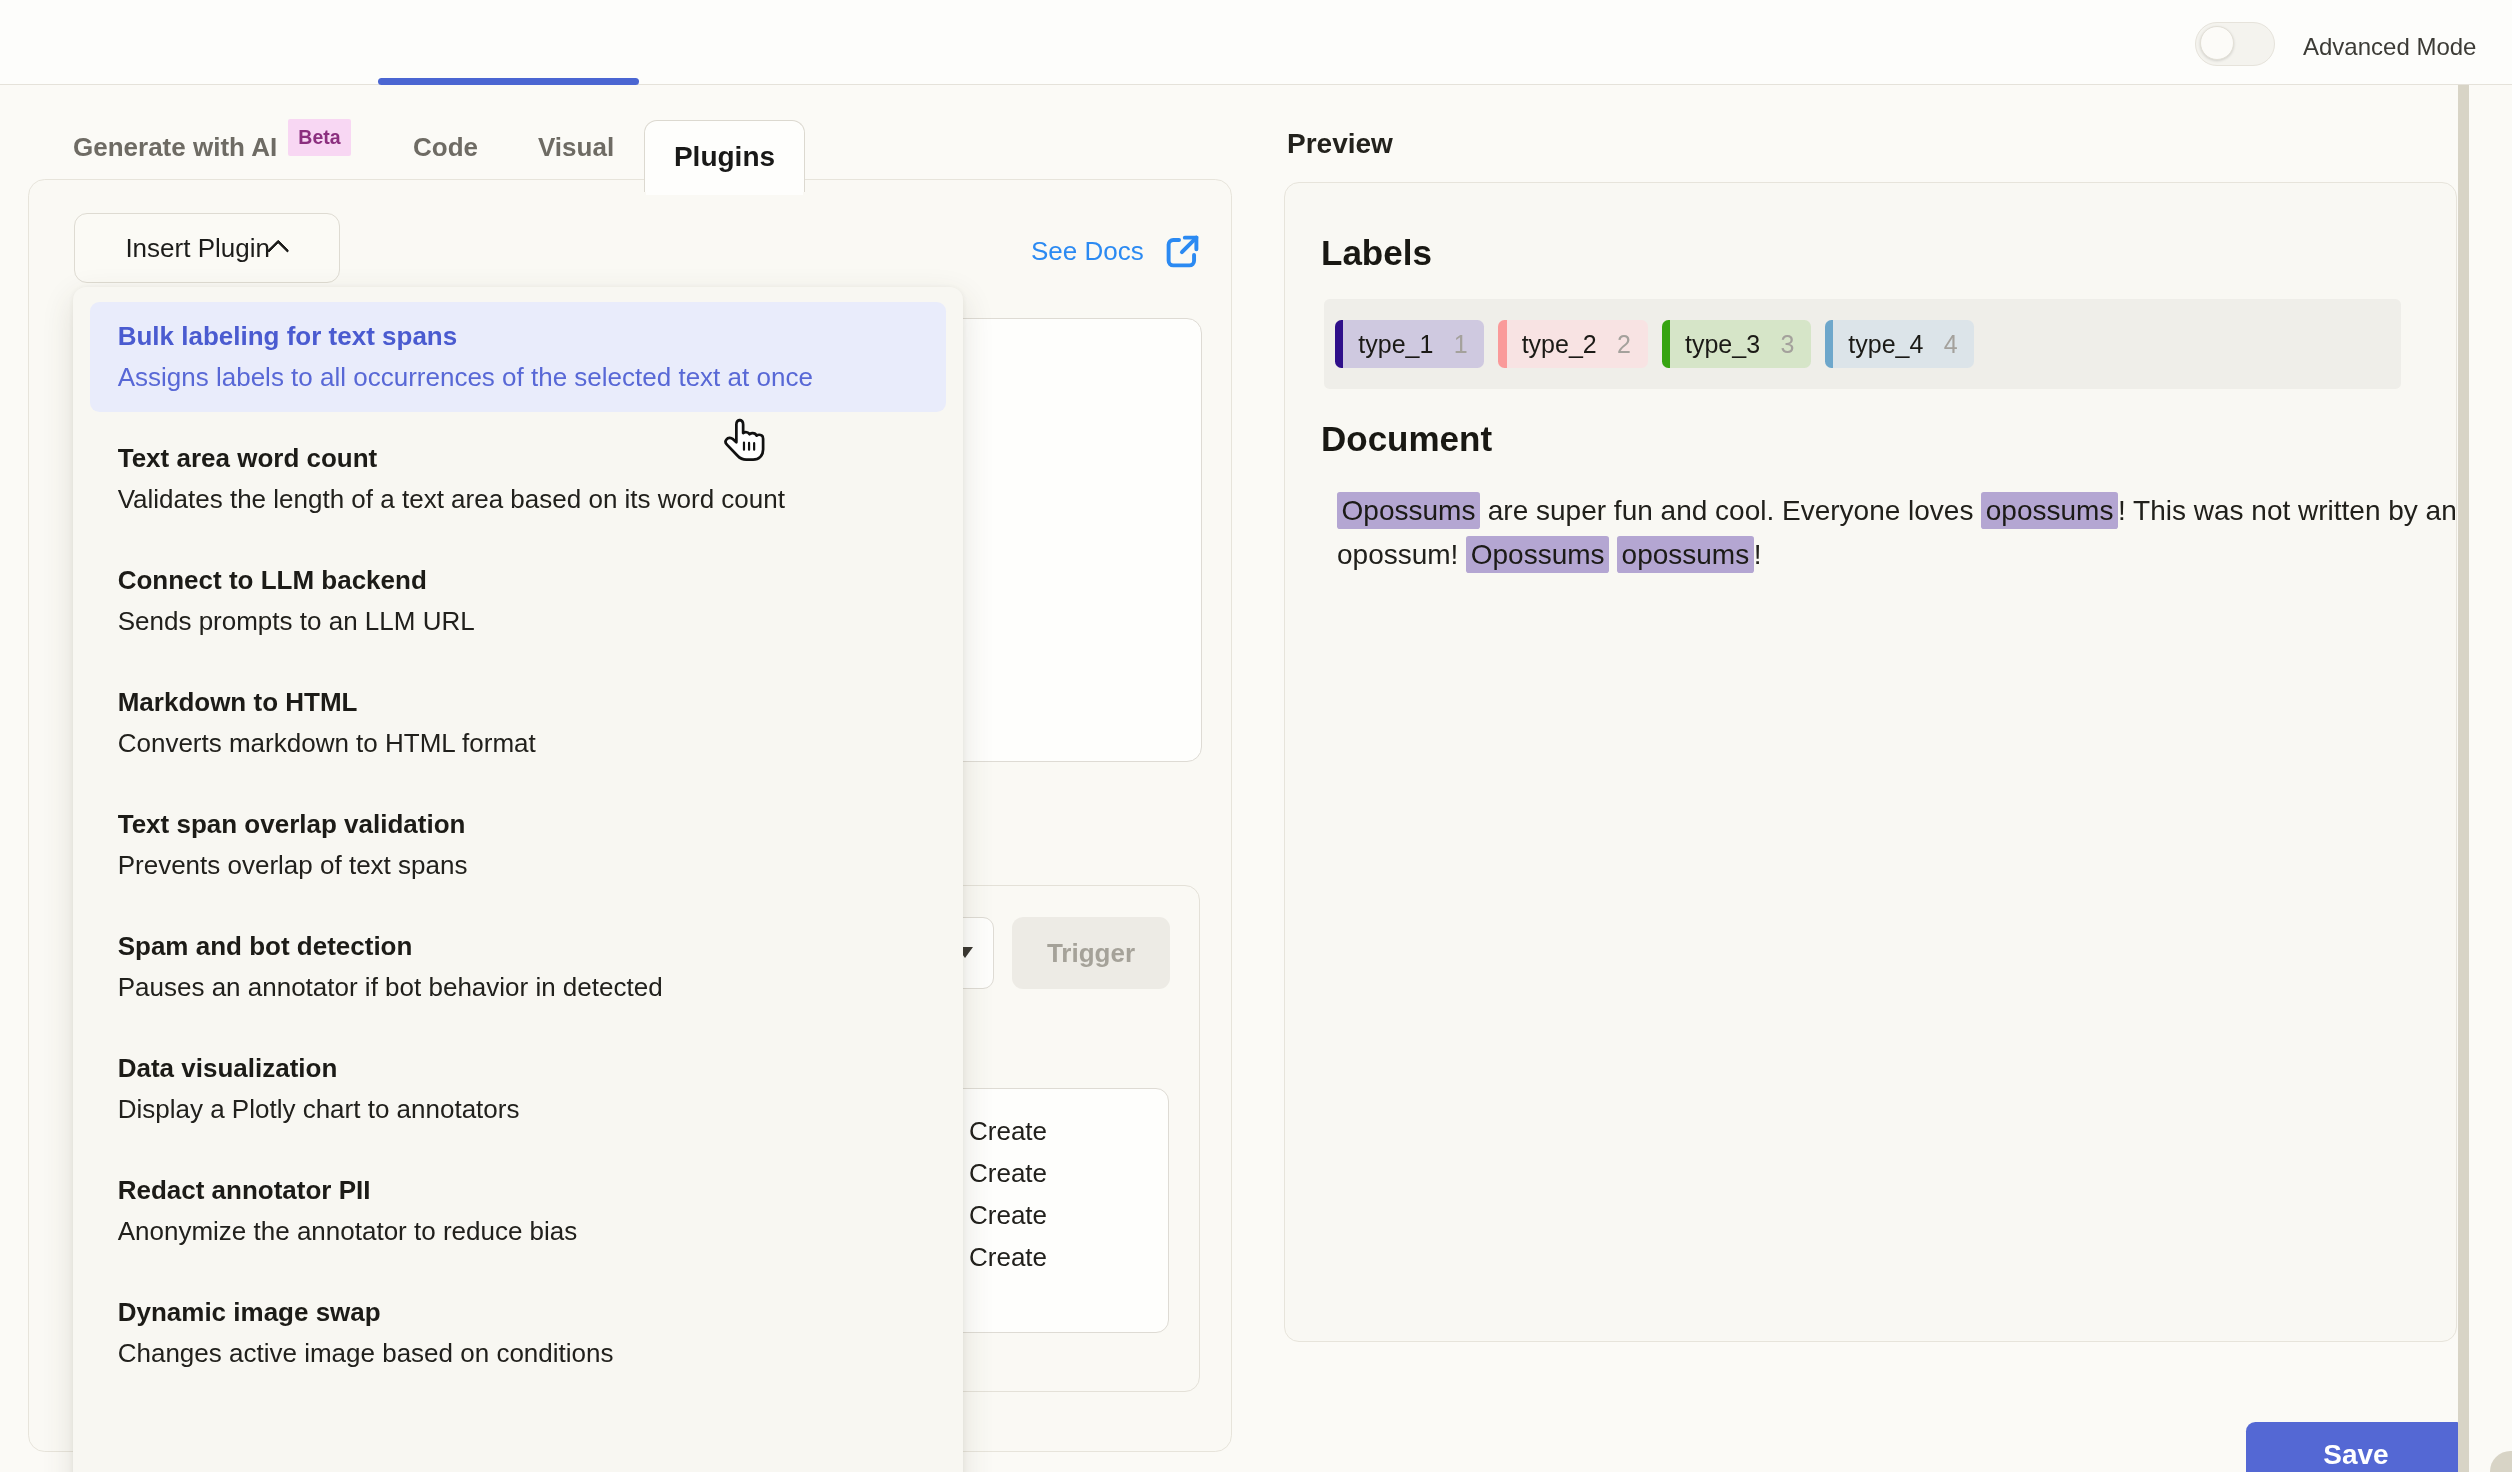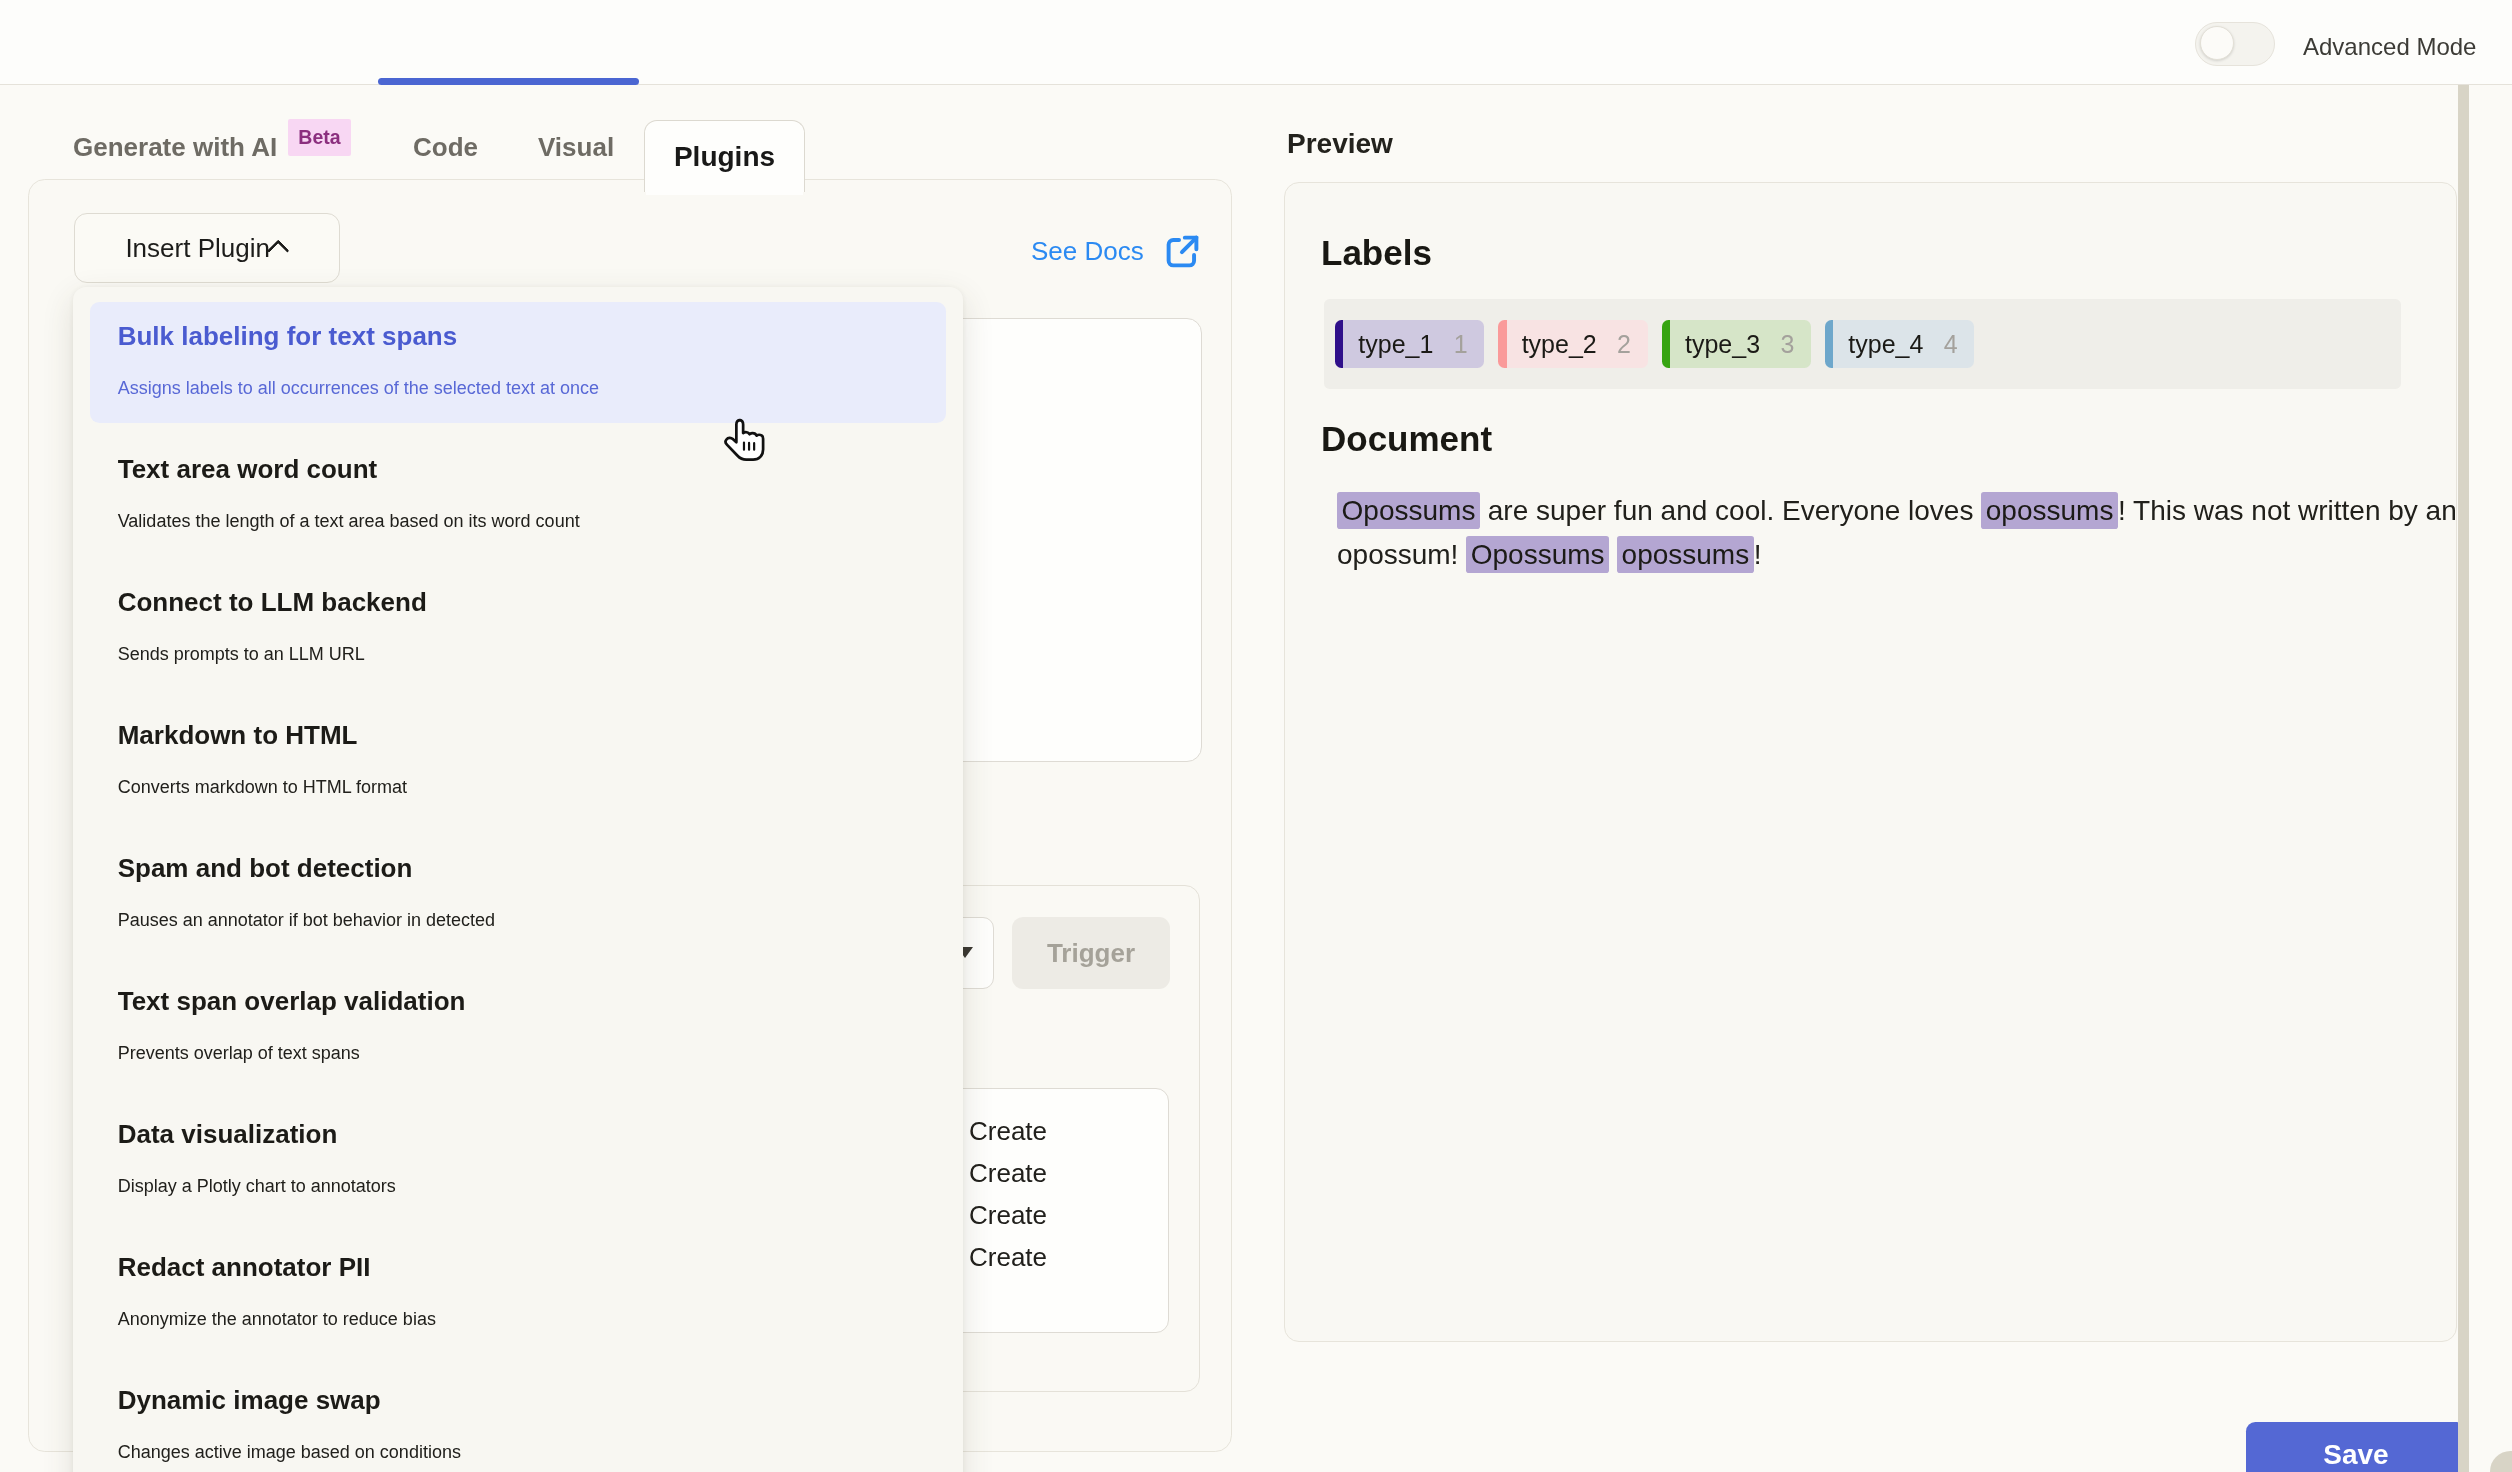--- a/index.html
+++ b/index.html
@@ -36,21 +36,21 @@
   .select-partial { left:787px; top:917px; width:207px; height:72px; background:#fefefc; border:1.9px solid #dedbd4; border-radius:11px; z-index:3; }
   .select-caret { position:absolute; right:20.4px; top:29px; width:0; height:0; border-left:8.3px solid transparent; border-right:8.3px solid transparent; border-top:11px solid #3a3832; }
   .trigger-btn { left:1012px; top:917px; width:158px; height:72px; background:#edebe5; border-radius:11px; display:flex; align-items:center; justify-content:center; font-size:26px; font-weight:600; color:#a5a299; z-index:3; cursor:pointer; }
   .create-box { left:574px; top:1088px; width:595px; height:245px; background:#fefefc; border:1.9px solid #dedbd4; border-radius:13px; z-index:3; }
   .create-list { left:969px; top:1110px; z-index:4; font-size:26px; color:#21201c; line-height:42px; }
 
   
   .plugin-menu { left:73px; top:287px; width:890px; height:1214px; background:#f8f7f2; border-radius:13px; box-shadow:0 11px 31.5px rgba(70,62,40,.14), 0 1.9px 5.6px rgba(70,62,40,.08); z-index:10; padding:15px 16.7px; }
   .menu-item { border-radius:9.3px; padding:14px 28px; margin-bottom:12px; cursor:pointer; }
   .menu-item .mi-title { font-size:26px; font-weight:700; color:#1c1b17; line-height:41px; }
-  .menu-item .mi-desc { font-size:18px; color:#21201c; line-height:41px; margin-top:11px; }
+  .menu-item .mi-desc { font-size:26px; color:#21201c; line-height:41px; }
   .menu-item.hl { background:#e9ecfb; }
   .menu-item.hl .mi-title { color:#4a5bd0; }
   .menu-item.hl .mi-desc { color:#5868d6; }
 
   
   .preview-title { left:1287px; top:128px; font-size:28px; font-weight:600; color:#23221d; }
   .right-card { left:1284px; top:182px; width:1173px; height:1160px; background:#f9f8f3; border:1.9px solid #e7e4db; border-radius:15px; z-index:1; }
   .labels-heading { left:1321px; top:233px; font-size:35px; font-weight:700; color:#191813; z-index:2; }
   .labels-strip { left:1324px; top:299px; width:1077px; height:90px; background:#efeee9; border-radius:5.6px; z-index:2; display:flex; align-items:center; padding-left:11px; gap:14px; }
   .chip { height:48px; border-radius:6.5px; display:flex; align-items:center; overflow:hidden; cursor:pointer; }
@@ -140,26 +140,26 @@
     </div>
     <div class="menu-item">
       <div class="mi-title">Connect to LLM backend</div>
       <div class="mi-desc">Sends prompts to an LLM URL</div>
     </div>
     <div class="menu-item">
       <div class="mi-title">Markdown to HTML</div>
       <div class="mi-desc">Converts markdown to HTML format</div>
     </div>
     <div class="menu-item">
+      <div class="mi-title">Text span overlap validation</div>
+      <div class="mi-desc">Prevents overlap of text spans</div>
+    </div>
+    <div class="menu-item">
       <div class="mi-title">Spam and bot detection</div>
       <div class="mi-desc">Pauses an annotator if bot behavior in detected</div>
-    </div>
-    <div class="menu-item">
-      <div class="mi-title">Text span overlap validation</div>
-      <div class="mi-desc">Prevents overlap of text spans</div>
     </div>
     <div class="menu-item">
       <div class="mi-title">Data visualization</div>
       <div class="mi-desc">Display a Plotly chart to annotators</div>
     </div>
     <div class="menu-item">
       <div class="mi-title">Redact annotator PII</div>
       <div class="mi-desc">Anonymize the annotator to reduce bias</div>
     </div>
     <div class="menu-item">

